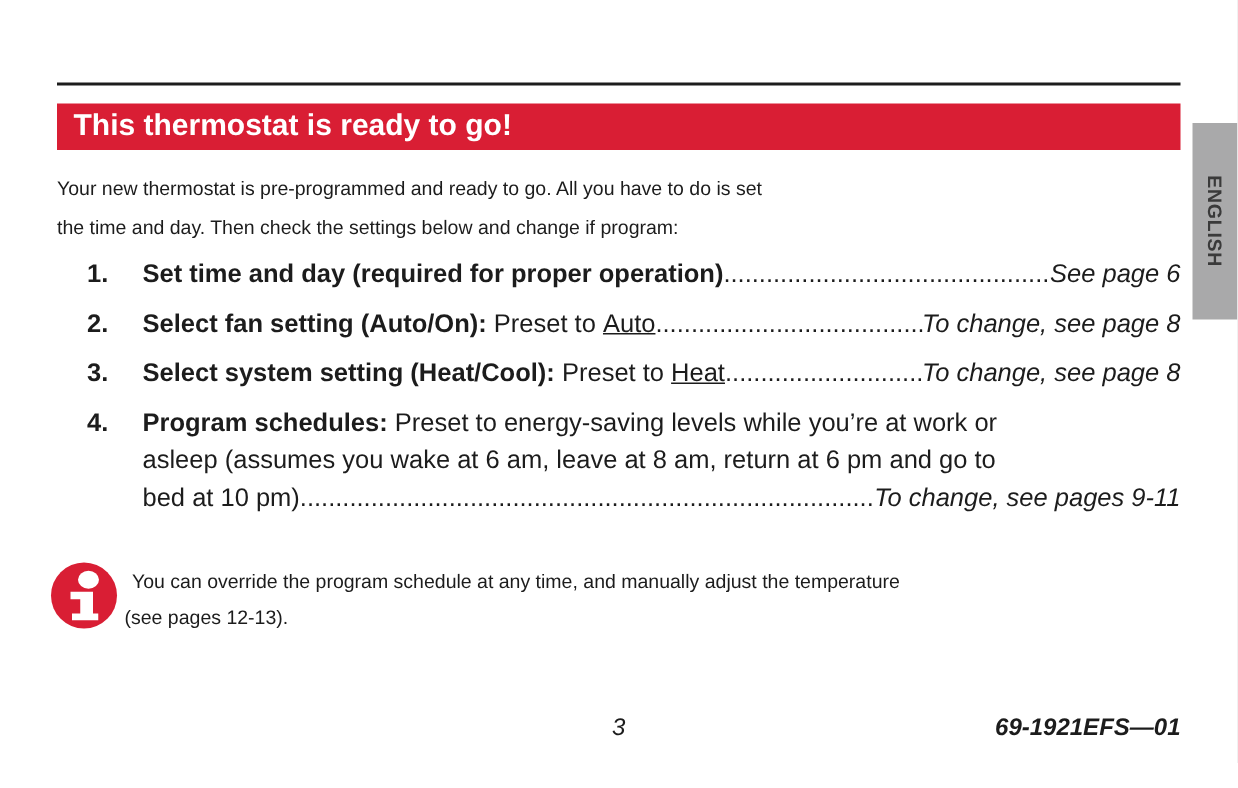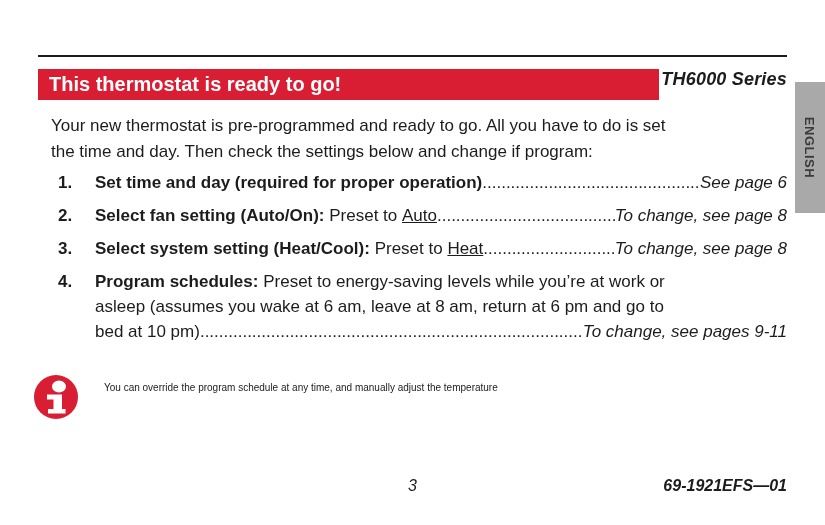--- a/index.html
+++ b/index.html
@@ -32,21 +32,21 @@
     top: 55px;
     width: 749px;
     height: 2px;
     background: #1c1c1c;
   }
   
   .banner {
     position: absolute;
     left: 38px;
     top: 69px;
-    width: 621px;
+    width: 749px;
     height: 31px;
     background: #D91E34;
   }
   .banner-text {
     color: #ffffff;
     font-weight: bold;
     font-size: 20px;
     line-height: 31px;
     padding-left: 11px;
     white-space: nowrap;
@@ -70,23 +70,22 @@
     letter-spacing: 0.5px;
     color: #3a3a3a;
     white-space: nowrap;
   }
   
   .intro {
     position: absolute;
     left: 38px;
     top: 113px;
     width: 760px;
-    font-size: 17px;
+    font-size: 13px;
     line-height: 26px;
-    margin-left: 13px;
   }
   .text-line { display: block; }
   
   .steps {
     position: absolute;
     left: 38px;
     top: 170px;
     width: 749px;
     font-size: 17px;
   }
@@ -113,24 +112,24 @@
   
   .note {
     position: absolute;
     left: 33px;
     top: 374px;
     display: flex;
     align-items: flex-start;
   }
   .note-icon { width: 46px; height: 46px; flex: none; }
   .note-text {
-    margin-left: 20px;
+    margin-left: 4px;
     padding-top: 2px;
     width: 690px;
-    font-size: 10px;
+    font-size: 13px;
     line-height: 24px;
   }
   .note-text .text-line:first-child { padding-left: 5px; }
   
   .footer-page {
     position: absolute;
     left: 38px;
     top: 477px;
     width: 749px;
     text-align: center;
@@ -219,19 +218,20 @@
   <div class="note">
     <span class="note-icon">
       <svg width="46" height="46" viewBox="0 0 46 46" aria-hidden="true">
         <circle cx="23" cy="23" r="22" fill="#D91E34"></circle>
         <ellipse cx="26" cy="12.5" rx="7" ry="6" fill="#ffffff"></ellipse>
         <path d="M14 20.5 L29 20.5 L29 35 L32.5 35 L32.5 39.5 L15 39.5 L15 35 L20.5 35 L20.5 25.5 L14 25.5 Z" fill="#ffffff"></path>
       </svg>
     </span>
     <div class="note-text">
       <span class="text-line">You can override the program schedule at any time, and manually adjust the temperature</span>
+      <span class="text-line">(see pages 12-13).</span>
     </div>
   </div>
 
   <div class="footer-page">3</div>
   <div class="footer-doc">69-1921EFS—01</div>
 
 </div>
 
 </body></html>

